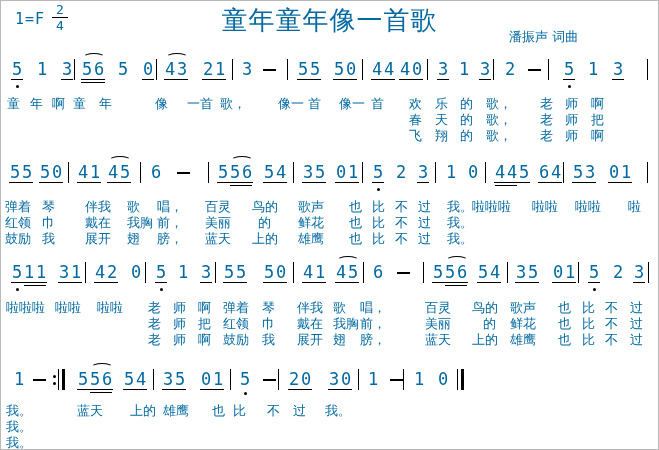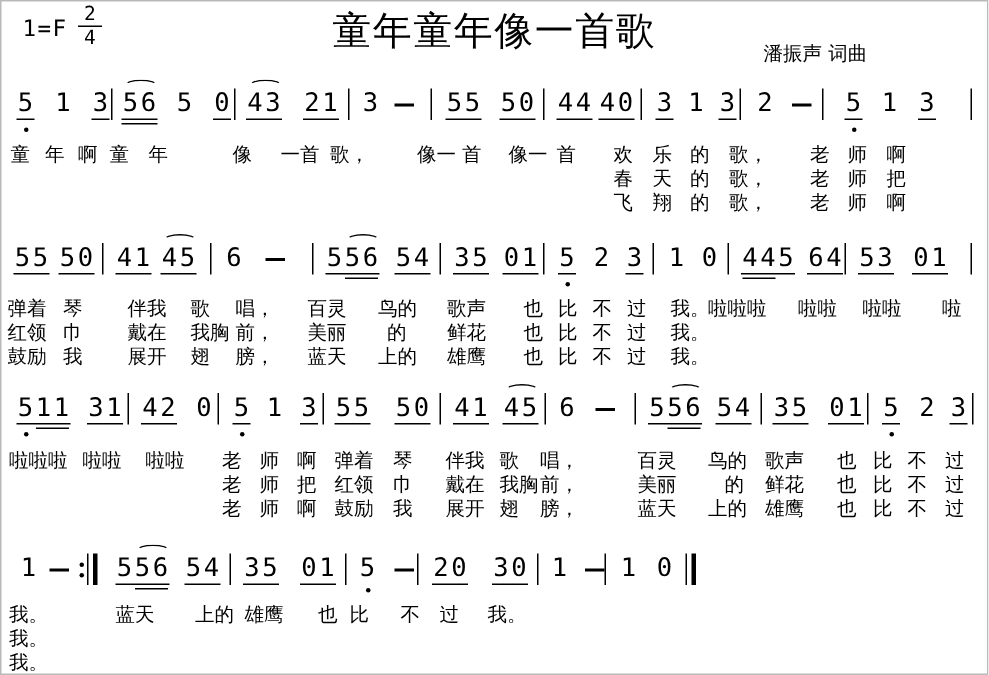--- a/index.html
+++ b/index.html
@@ -1,17 +1,17 @@
 <!DOCTYPE html>
 <html><head>
 <meta charset="utf-8">
 <style>
   html,body{margin:0;padding:0;background:#fff;}
   .sheet{
-    position:relative;width:659px;height:450px;background:#ffffff;color:#000000;
+    position:relative;width:659px;height:450px;background:#ffffff;color:#0369a1;
     box-sizing:border-box;border:1px solid #b9b9b9;overflow:hidden;
     font-family:"DejaVu Sans",sans-serif;
   }
   
   .keysig{
     position:absolute;left:14px;top:10px;font-family:"DejaVu Sans Mono","Liberation Mono",monospace;
     font-size:15px;line-height:16px;letter-spacing:1px;
   }
   .meter{
     position:absolute;left:51px;top:2px;width:16px;text-align:center;

